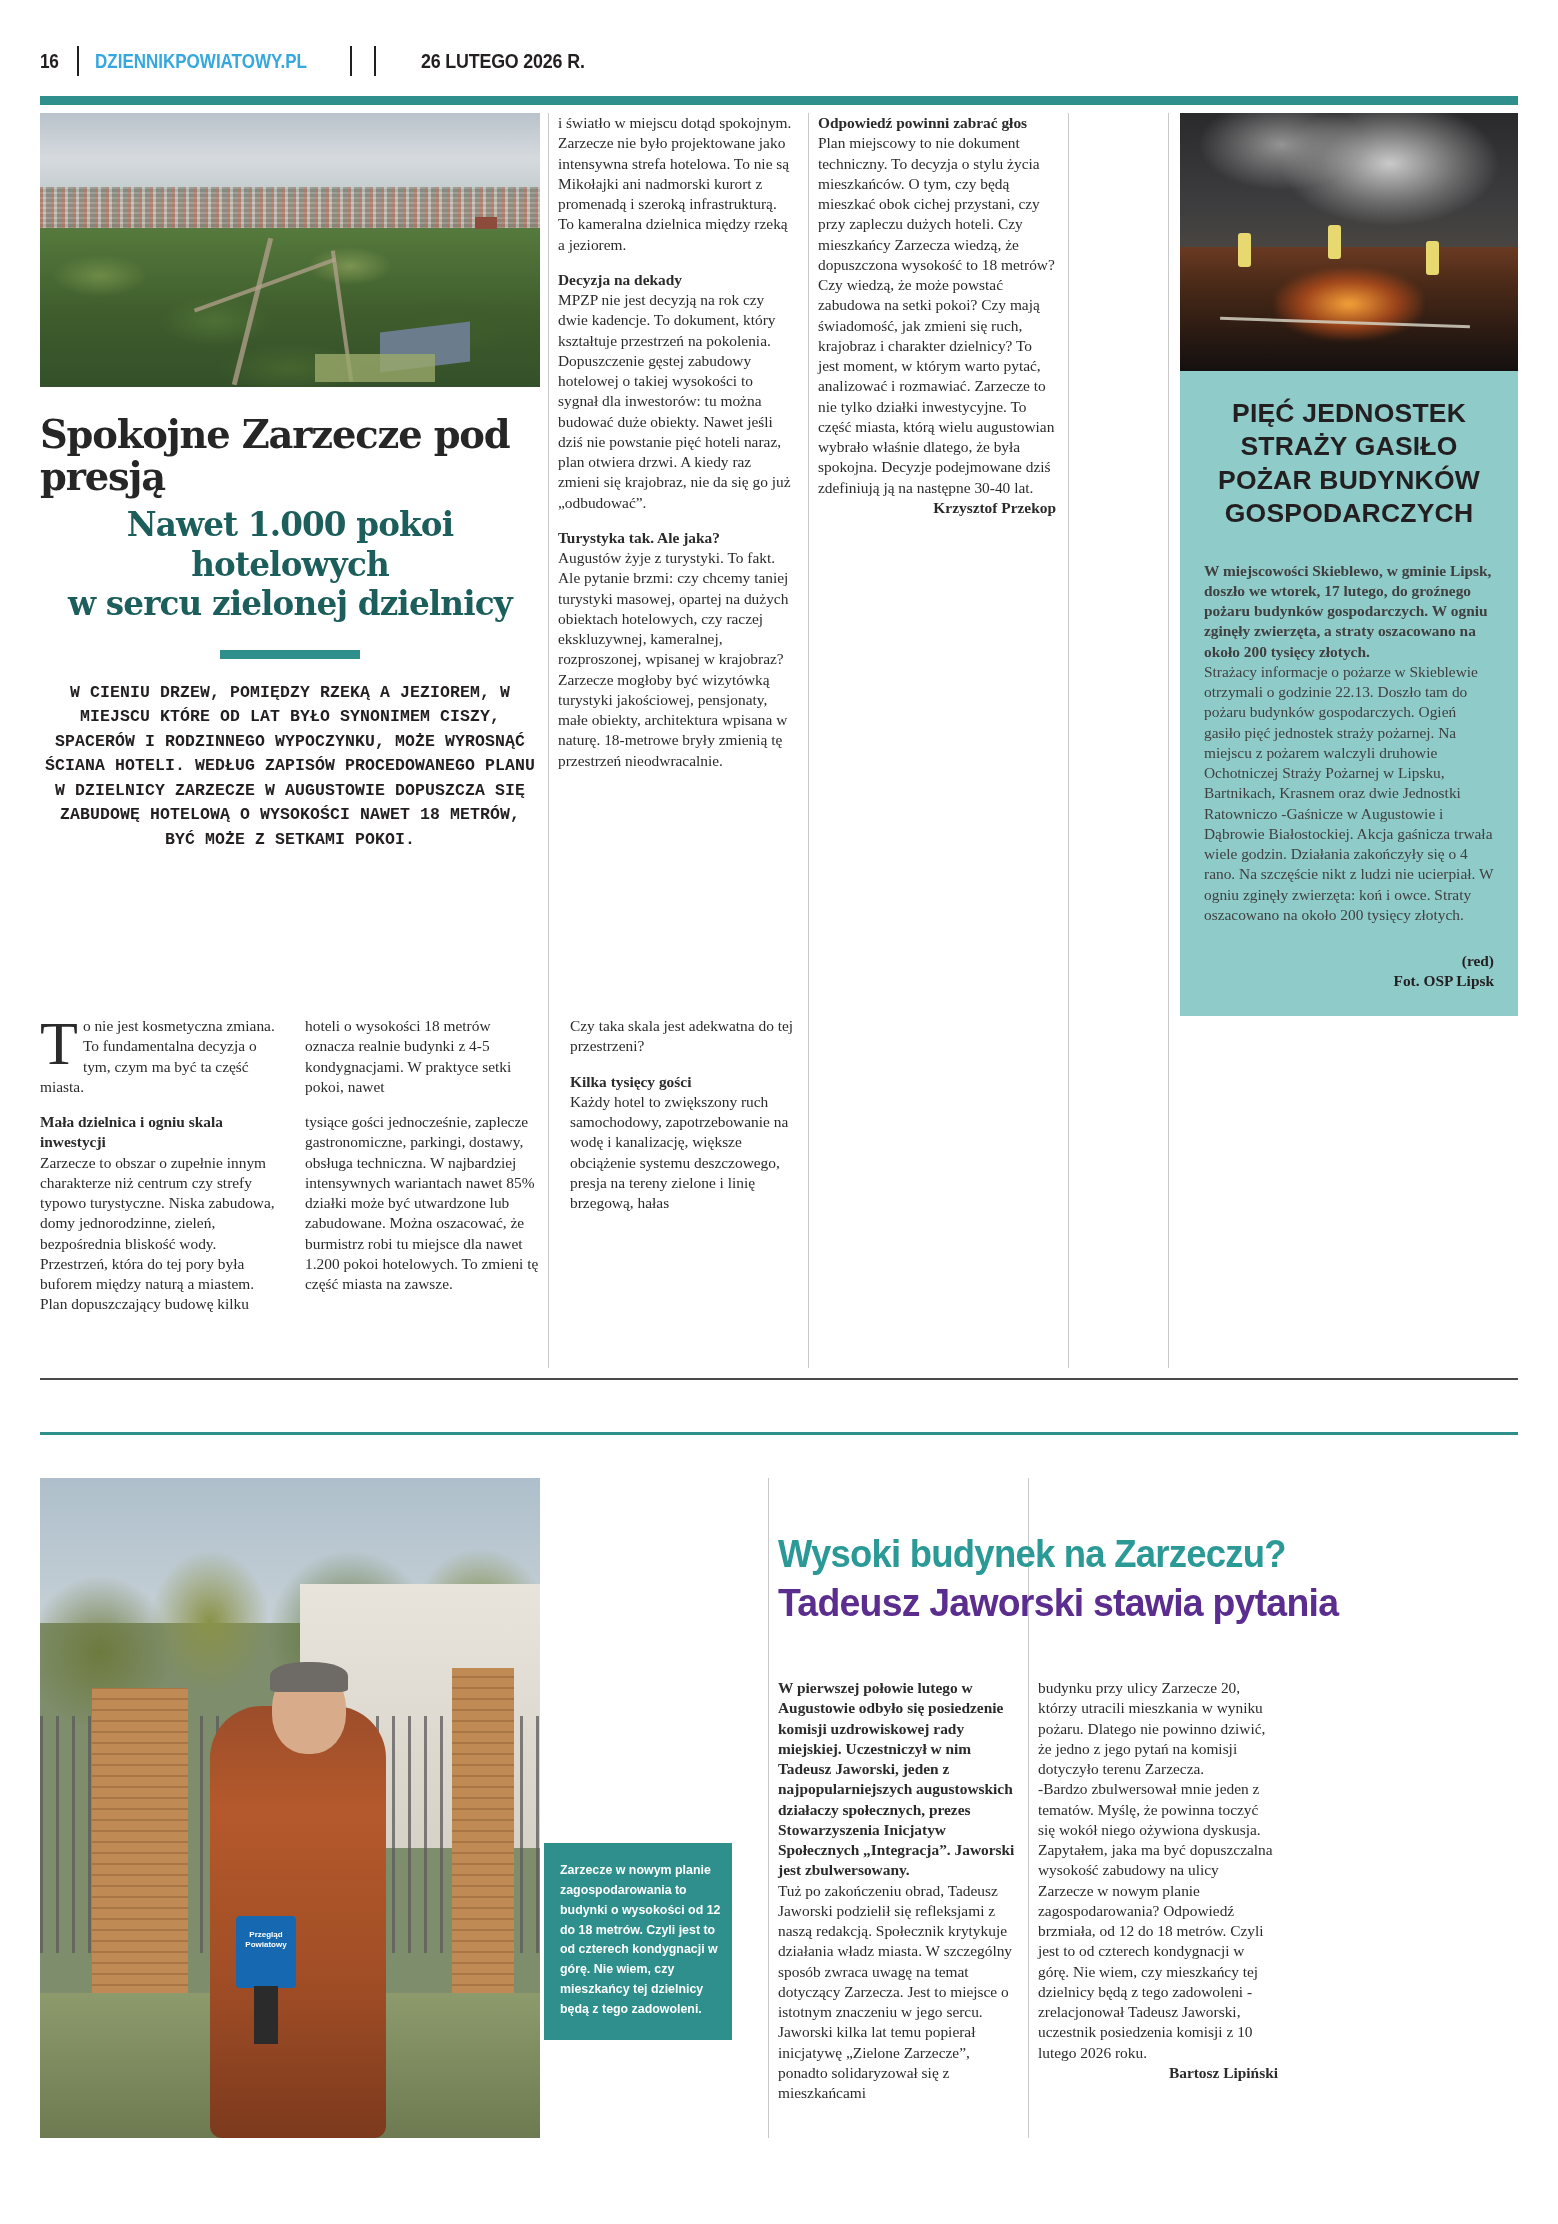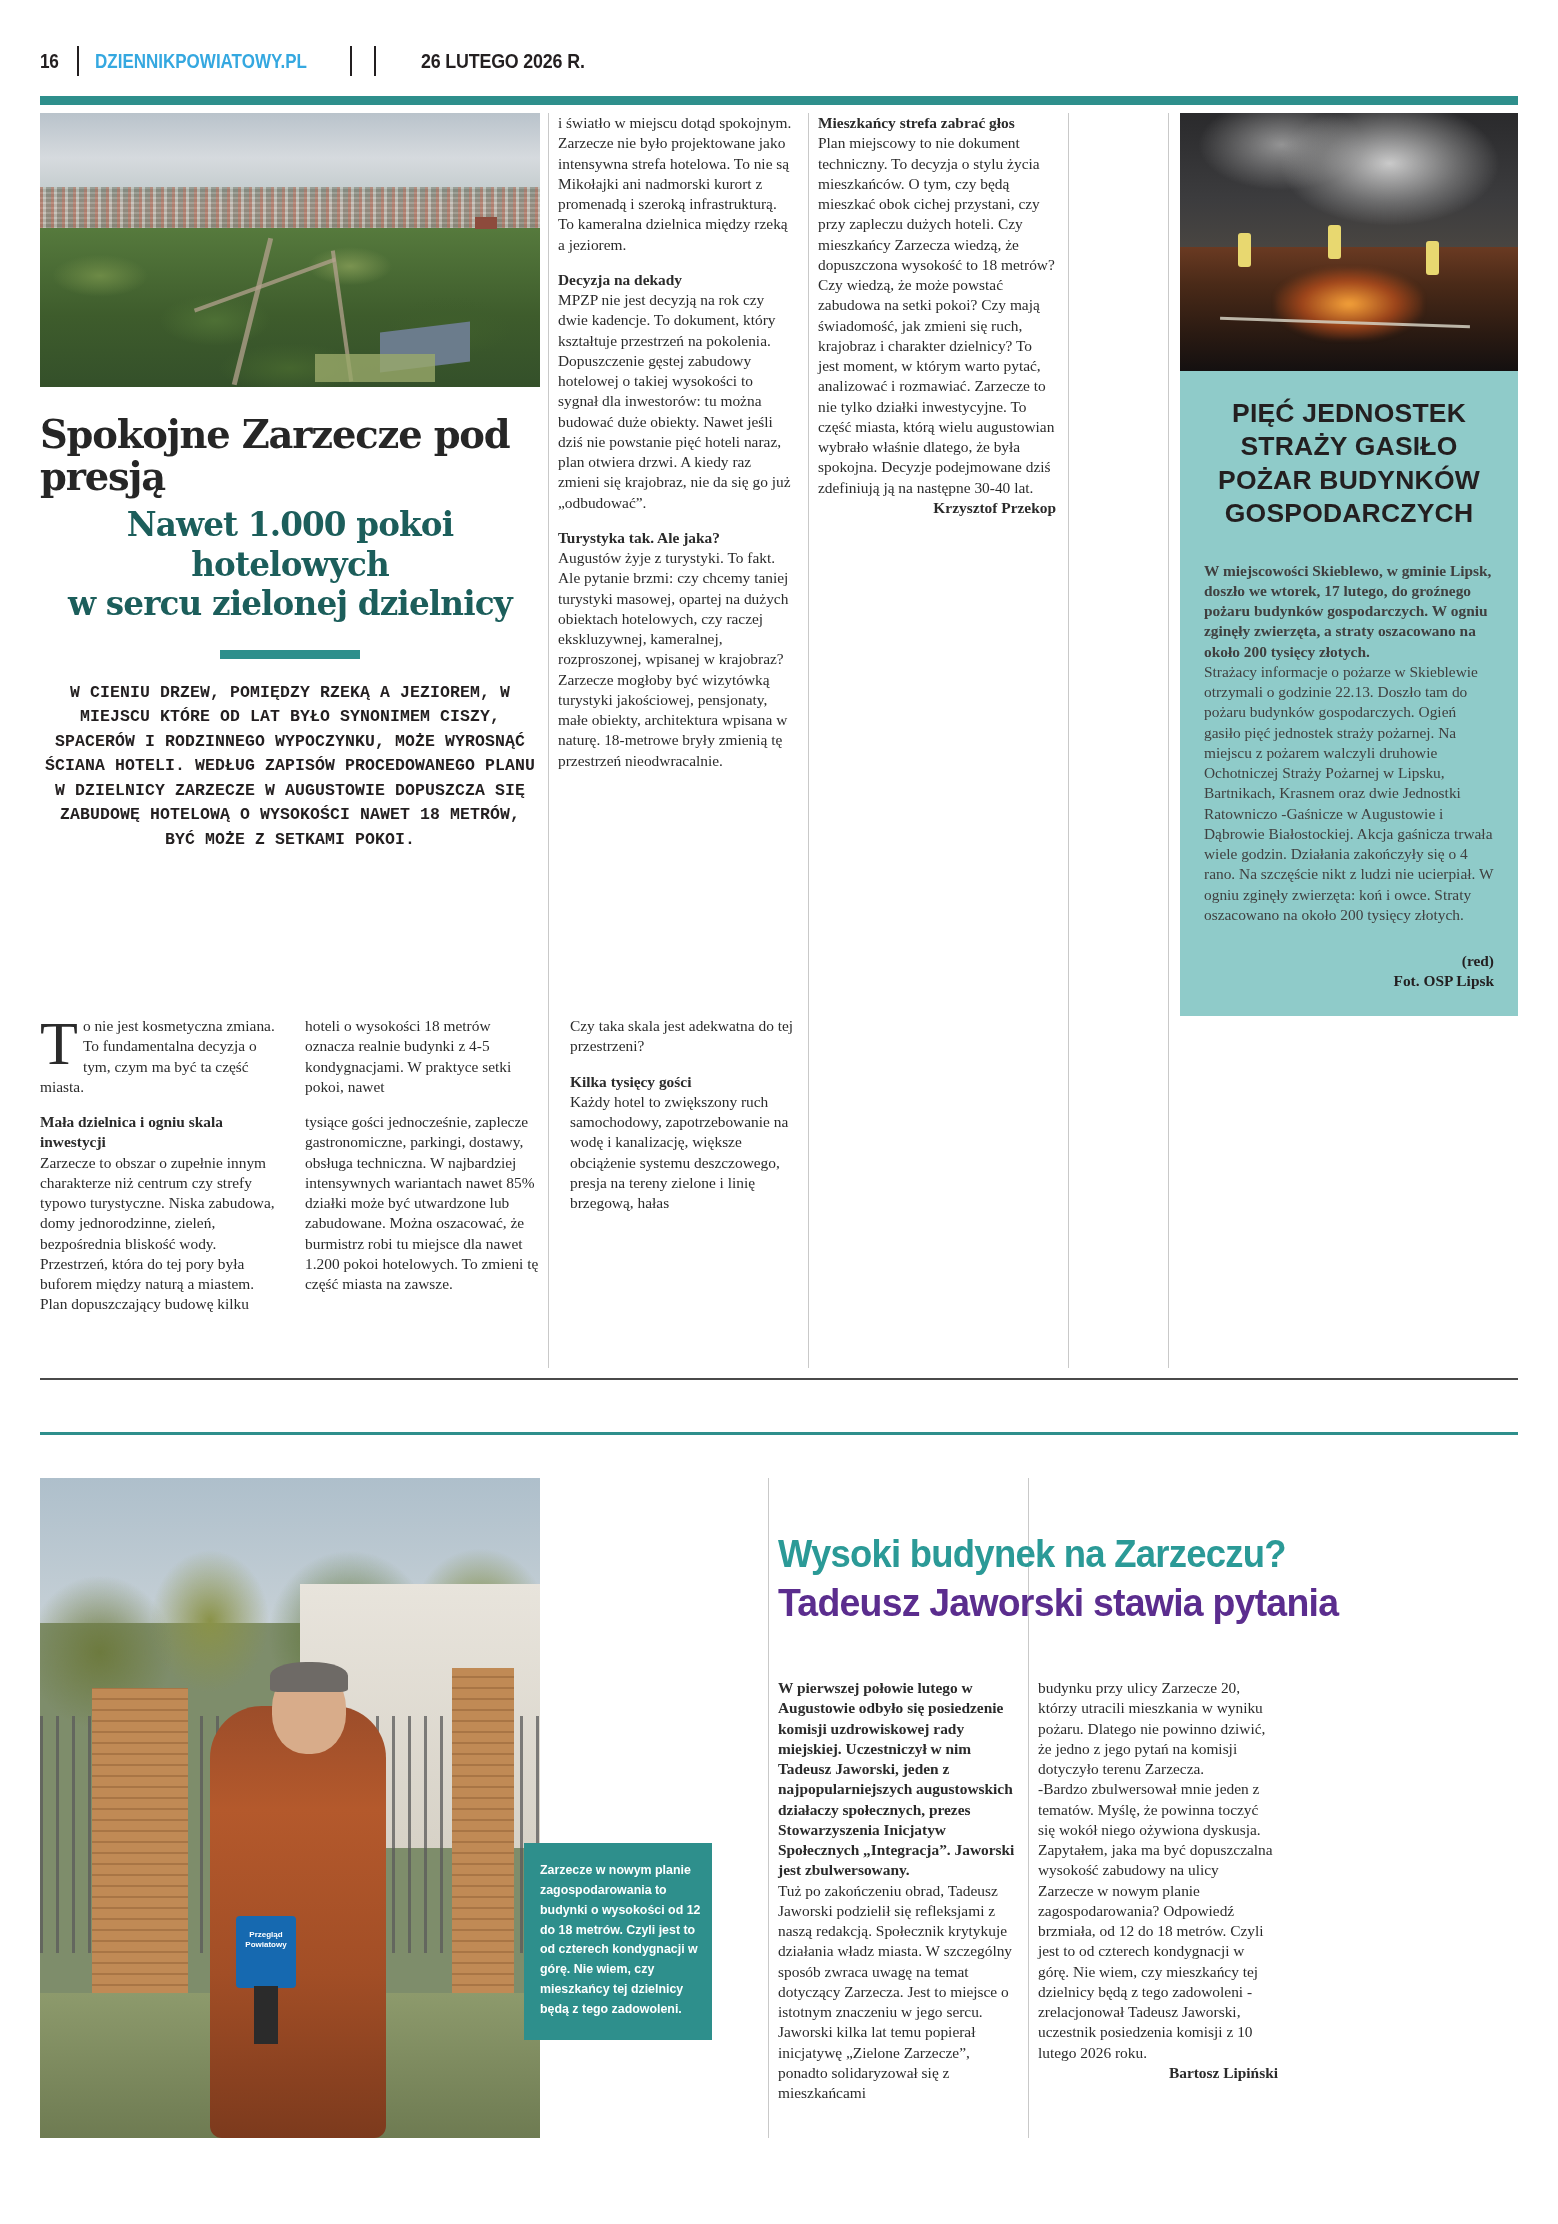--- a/index.html
+++ b/index.html
@@ -237,21 +237,21 @@
   .bp-mic{position:absolute;left:196px;top:438px;width:60px;height:72px;
     background:#1669b0;border-radius:4px;}
   .bp-mic-txt{
     position:absolute;left:198px;top:452px;width:56px;
     font-family:"Liberation Sans", sans-serif;font-weight:bold;
     font-size:8px;line-height:1.25;color:#ffffff;text-align:center;
   }
   .bp-mic-stick{position:absolute;left:214px;top:508px;width:24px;height:58px;background:#2b2b2b;}
 
   .caption-box{
-    position:absolute;left:524px;top:1843px;width:188px;
+    position:absolute;left:544px;top:1843px;width:188px;
     background:#2e8f8c;box-sizing:border-box;padding:18px 6px 20px 16px;
     font-family:"Liberation Sans", sans-serif;font-weight:bold;
     font-size:12.4px;line-height:1.60;color:#ffffff;
   }
 
   .bot-hl1{
     position:absolute;left:778px;top:1535px;width:740px;
     font-family:"Liberation Sans", sans-serif;font-weight:bold;
     font-size:38px;line-height:1.04;color:#2b9a97;letter-spacing:-0.8px;
     transform:scaleX(0.96);transform-origin:left;
@@ -332,21 +332,21 @@
 
   <div class="mid-col-a bodytext">
     <p>i światło w miejscu dotąd spokojnym. Zarzecze nie było projektowane jako intensywna strefa hotelowa. To nie są Mikołajki ani nadmorski kurort z promenadą i szeroką infrastrukturą. To kameralna dzielnica między rzeką a jeziorem.</p>
     <p class="sub">Decyzja na dekady</p>
     <p>MPZP nie jest decyzją na rok czy dwie kadencje. To dokument, który kształtuje przestrzeń na pokolenia. Dopuszczenie gęstej zabudowy hotelowej o takiej wysokości to sygnał dla inwestorów: tu można budować duże obiekty. Nawet jeśli dziś nie powstanie pięć hoteli naraz, plan otwiera drzwi. A kiedy raz zmieni się krajobraz, nie da się go już „odbudować”.</p>
     <p class="sub">Turystyka tak. Ale jaka?</p>
     <p>Augustów żyje z turystyki. To fakt. Ale pytanie brzmi: czy chcemy taniej turystyki masowej, opartej na dużych obiektach hotelowych, czy raczej ekskluzywnej, kameralnej, rozproszonej, wpisanej w krajobraz? Zarzecze mogłoby być wizytówką turystyki jakościowej, pensjonaty, małe obiekty, architektura wpisana w naturę. 18-metrowe bryły zmienią tę przestrzeń nieodwracalnie.</p>
   </div>
 
   <div class="mid-col-b bodytext">
-    <p class="sub" style="margin-top:0">Mieszkańcy strefa zabrać głos</p>
+    <p class="sub" style="margin-top:0">Odpowiedź powinni zabrać głos</p>
     <p>Plan miejscowy to nie dokument techniczny. To decyzja o stylu życia mieszkańców. O tym, czy będą mieszkać obok cichej przystani, czy przy zapleczu dużych hoteli. Czy mieszkańcy Zarzecza wiedzą, że dopuszczona wysokość to 18 metrów? Czy wiedzą, że może powstać zabudowa na setki pokoi? Czy mają świadomość, jak zmieni się ruch, krajobraz i charakter dzielnicy? To jest moment, w którym warto pytać, analizować i rozmawiać. Zarzecze to nie tylko działki inwestycyjne. To część miasta, którą wielu augustowian wybrało właśnie dlatego, że była spokojna. Decyzje podejmowane dziś zdefiniują ją na następne 30-40 lat.</p>
     <p class="byline">Krzysztof Przekop</p>
   </div>
 
   <div class="sidebar">
     <div class="sb-photo">
       <div class="fire-smoke"></div>
       <div class="fire-building"></div>
       <div class="fire-glow"></div>
       <div class="fireman" style="left:58px;top:120px;"></div>

